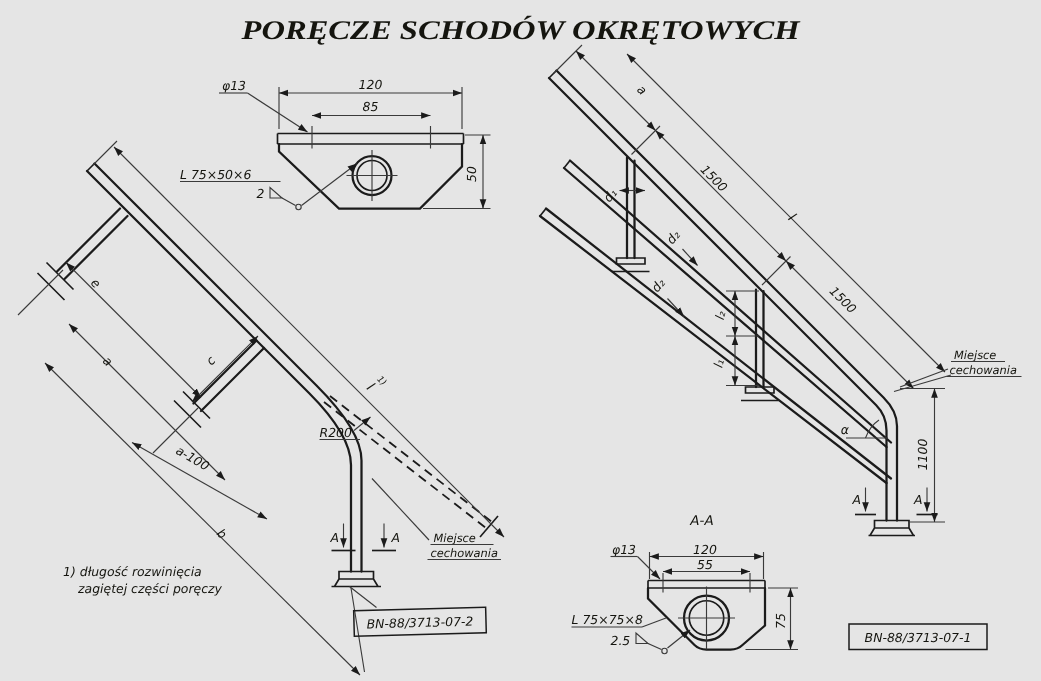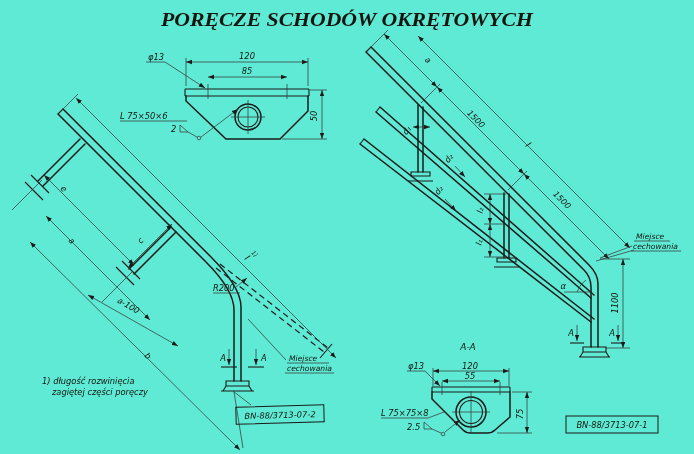--- a/index.html
+++ b/index.html
@@ -1,16 +1,16 @@
 <!DOCTYPE html>
 <html><head>
 <meta charset="utf-8">
 <style>
   html,body{margin:0;padding:0;background:#ffffff;}
-  .sheet{position:relative;width:694px;height:454px;background:#5eead4;overflow:hidden;}
+  .sheet{position:relative;width:694px;height:454px;background:#e5e5e5;overflow:hidden;}
   svg{position:absolute;left:0;top:0;}
   svg text{fill:#15150f;font-family:"DejaVu Sans",sans-serif;}
   .ttl{font-family:"Liberation Serif",serif;font-weight:bold;font-style:italic;font-size:18px;}
   .lbl{font-style:italic;font-size:8.3px;}
   .lbl9{font-style:italic;font-size:9px;}
   .lbl7{font-style:italic;font-size:7.6px;}
   .lbl6{font-style:italic;font-size:6px;}
   .geo{stroke:#1b1b1b;stroke-width:1.5;fill:none;stroke-linecap:round;}
   .geo2{stroke:#1b1b1b;stroke-width:1.1;fill:none;}
   .dim{stroke:#3a3a3a;stroke-width:0.75;fill:none;}

